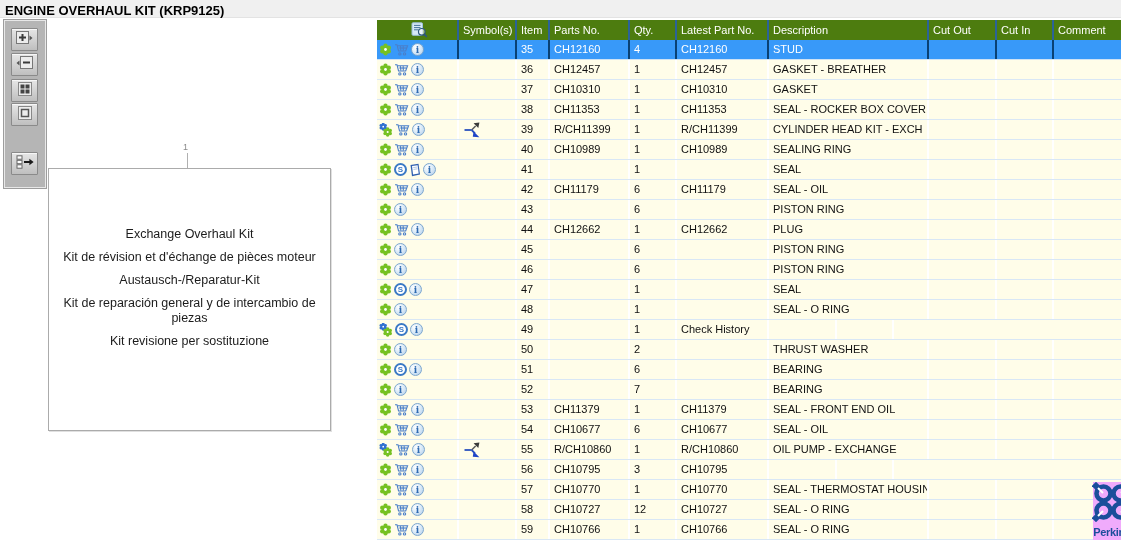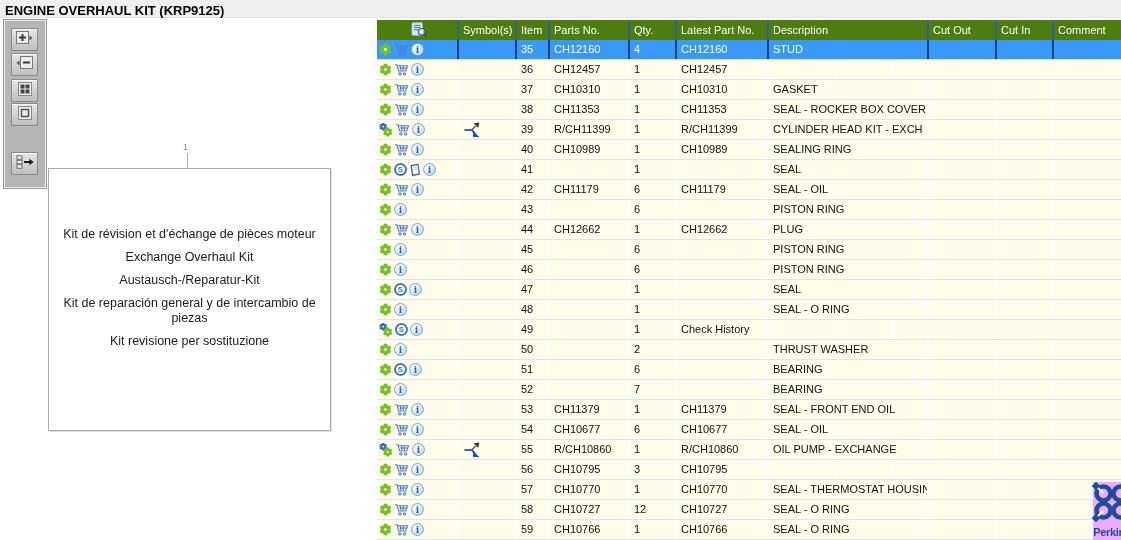--- a/index.html
+++ b/index.html
@@ -144,22 +144,22 @@
           <polygon points="13.4,3.8 17.6,7 13.4,10.2" fill="#1a1a1a"></polygon>
         </svg></span>
   </button>
 </div>
 
 <div class="callout-num">1</div>
 <div class="callout-line"></div>
 
 <div class="hotspot-box">
   <div class="txt">
+    <p>Exchange Overhaul Kit</p>
     <p>Kit de révision et d'échange de pièces moteur</p>
-    <p>Exchange Overhaul Kit</p>
     <p>Austausch-/Reparatur-Kit</p>
     <p>Kit de reparación general y de intercambio de piezas</p>
     <p>Kit revisione per sostituzione</p>
   </div>
 </div>
 
 <div class="tbl">
     <div class="thead">
       <div class="cell c0">
         <span class="icw">
@@ -251,20 +251,21 @@
         </span>
         <span class="icw">
           <span class="ic ic-info">i</span>
         </span>
       </div>
       <div class="cell c1 cell-symbol"></div>
       <div class="cell c2">36</div>
       <div class="cell c3">CH12457</div>
       <div class="cell c4">1</div>
       <div class="cell c5">CH12457</div>
+      <div class="cell c6">GASKET - BREATHER</div>
       <div class="cell c7"></div>
       <div class="cell c8"></div>
       <div class="cell c9"></div>
     </div>
     <div class="trow">
       <div class="cell c0 cell-actions">
         <span class="icw">
           <svg class="ic" width="13" height="13" viewBox="0 0 16 16">
             <g fill="#76c122">
               <circle cx="8.00" cy="3.40" r="2.7"></circle>

